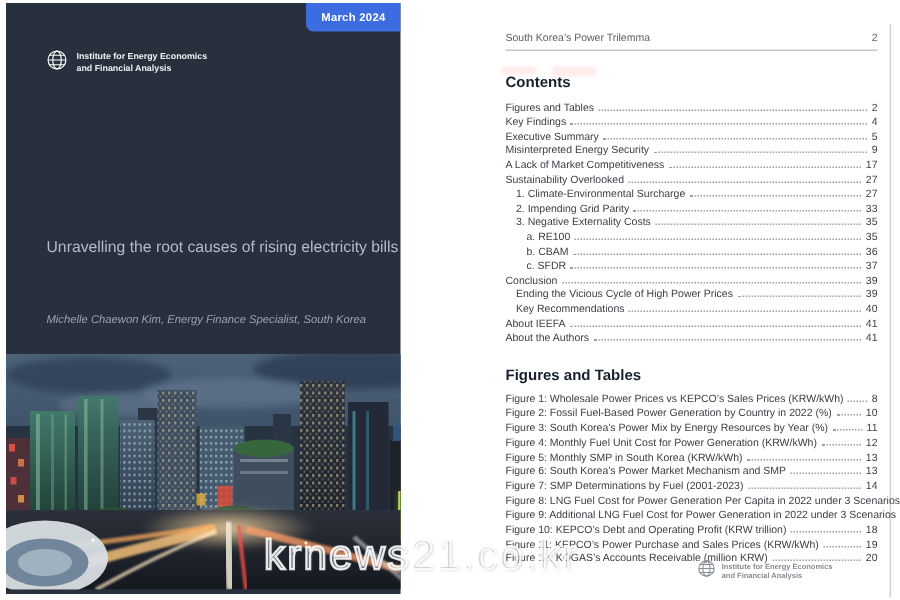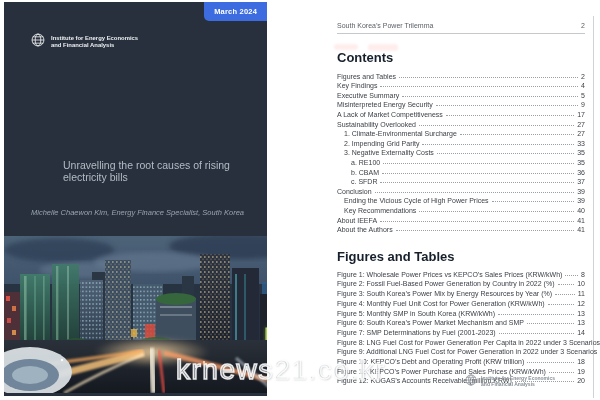--- a/index.html
+++ b/index.html
@@ -17,31 +17,31 @@
     position:absolute;top:0;right:0;background:#3c6ce0;color:#fff;
     font-size:7.5px;font-weight:bold;padding:5px 10px 5px 10px;
     border-radius:0 0 0 5px;letter-spacing:.2px;
   }
   .cover-logo{position:absolute;left:27px;top:31px;display:flex;align-items:center;gap:6px;}
   .cover-logo .logo-text{color:#eef1f4;font-size:5.9px;font-weight:bold;line-height:1.25;}
   .title{
     position:absolute;left:27px;top:94px;color:#f2f5f8;font-weight:bold;
     font-size:21.5px;line-height:1.3;letter-spacing:-.2px;
   }
-  .subtitle{position:absolute;left:27px;top:157px;color:#b2bcc6;font-size:10.5px;margin-left:32px;}
+  .subtitle{position:absolute;left:27px;top:157px;color:#b2bcc6;font-size:10.5px;}
   .author{position:absolute;left:27px;top:206px;color:#9aa4ae;font-size:7.5px;font-style:italic;}
   .photo{position:absolute;left:0;top:234px;width:293px;height:157px;display:block;}
   
   .toc{position:absolute;left:297px;top:0;width:303px;height:400px;background:#fff;}
   .page-edge{position:absolute;right:6px;top:16px;bottom:2px;width:1px;background:#d0d3d6;}
   .toc-inner{position:absolute;left:40px;right:15px;top:0;}
   .page-header{display:flex;justify-content:space-between;align-items:flex-end;
     padding-top:22px;font-size:7px;color:#585f66;}
   .header-rule{border:none;border-top:1px solid #c6c9cc;margin:4px 0 0 0;}
-  .section-heading{font-size:13px;font-weight:bold;color:#16202c;margin:16px 0 0 0;}
+  .section-heading{font-size:10px;font-weight:bold;color:#16202c;margin:16px 0 0 0;}
   .toc-list{margin-top:5px;}
   .fig-list{margin-top:4px;}
   .toc-row{display:flex;align-items:flex-end;height:9.6px;font-size:7px;color:#3a3f45;}
   .fig-list .toc-row{height:9.7px;}
   .toc-row .lbl{white-space:nowrap;}
   .toc-row.ind1 .lbl{padding-left:7px;}
   .toc-row.ind2 .lbl{padding-left:14px;}
   .toc-row .dots{flex:1;border-bottom:1px dotted #9aa0a6;margin:0 3px;transform:translateY(-2px);min-width:6px;}
   .toc-row .pg{white-space:nowrap;}
   .footer-logo{position:absolute;right:45px;bottom:10px;display:flex;align-items:center;gap:4px;}

